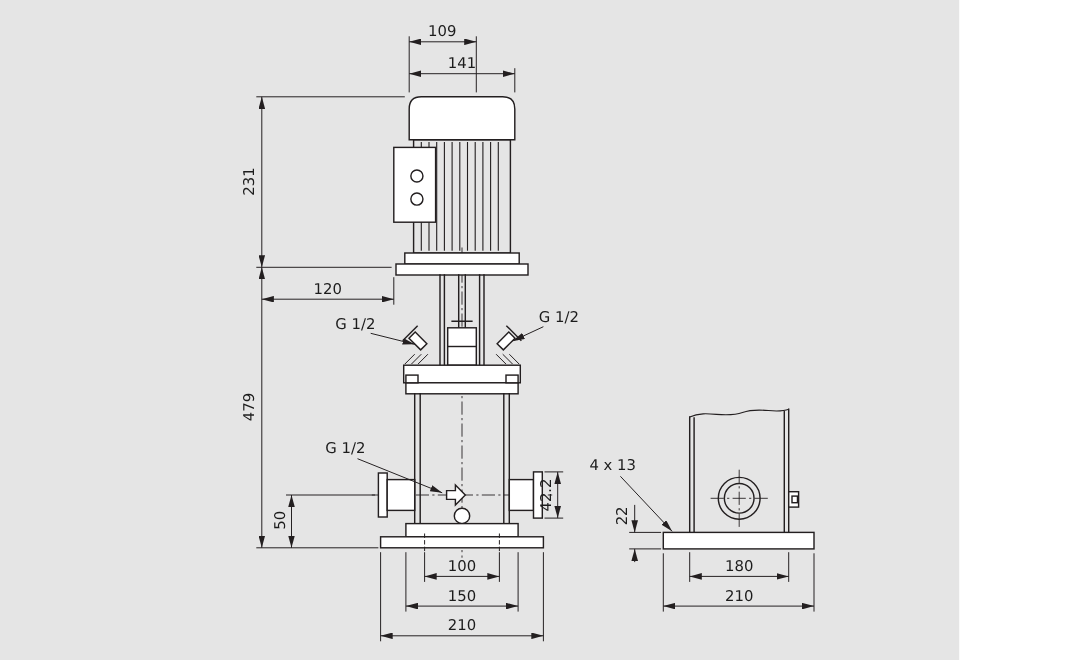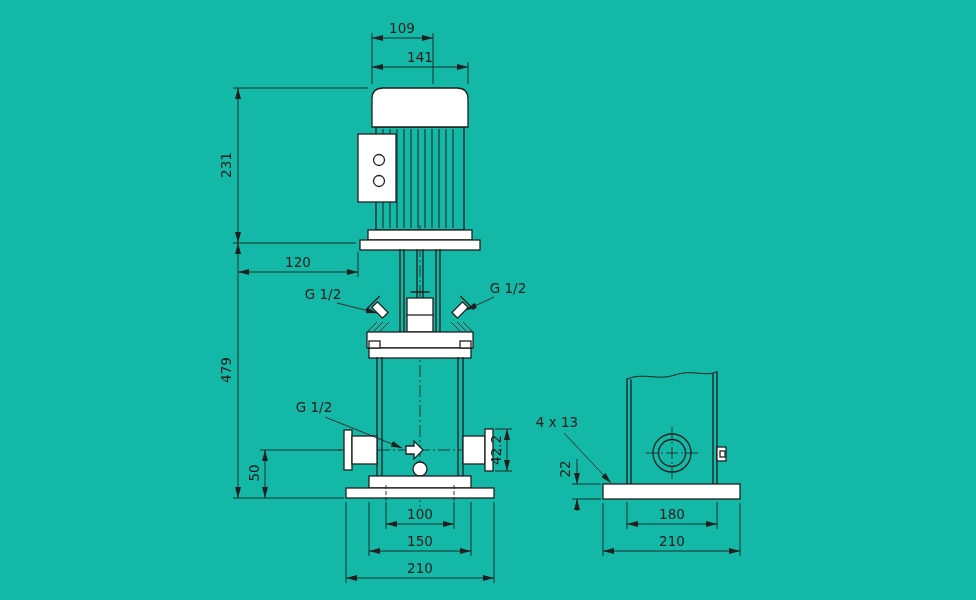--- a/index.html
+++ b/index.html
@@ -1,16 +1,16 @@
 <!DOCTYPE html>
 <html><head>
 <meta charset="utf-8">
 <style>
   html,body{margin:0;padding:0;background:#ffffff;}
-  .stage{position:relative;width:976px;height:600px;background:#14b8a6;overflow:hidden;
+  .stage{position:relative;width:872px;height:600px;background:#e5e5e5;overflow:hidden;
          font-family:"DejaVu Sans","Liberation Sans",sans-serif;}
   svg text{font-family:"DejaVu Sans","Liberation Sans",sans-serif;font-size:13.5px;
            fill:#1c1c1c;text-anchor:middle;}
   .ol{stroke:#231f20;stroke-width:1.3;fill:none;stroke-linecap:square;}
   .olf{stroke:#231f20;stroke-width:1.3;fill:#ffffff;}
   .fin{stroke:#231f20;stroke-width:1;fill:none;}
   .thin{stroke:#231f20;stroke-width:0.9;fill:none;}
   .dim{stroke:#231f20;stroke-width:0.9;fill:none;}
   .cl{stroke:#231f20;stroke-width:0.8;fill:none;stroke-dasharray:12 3 2 3;}
   .hatch{stroke:#231f20;stroke-width:0.9;fill:none;}

